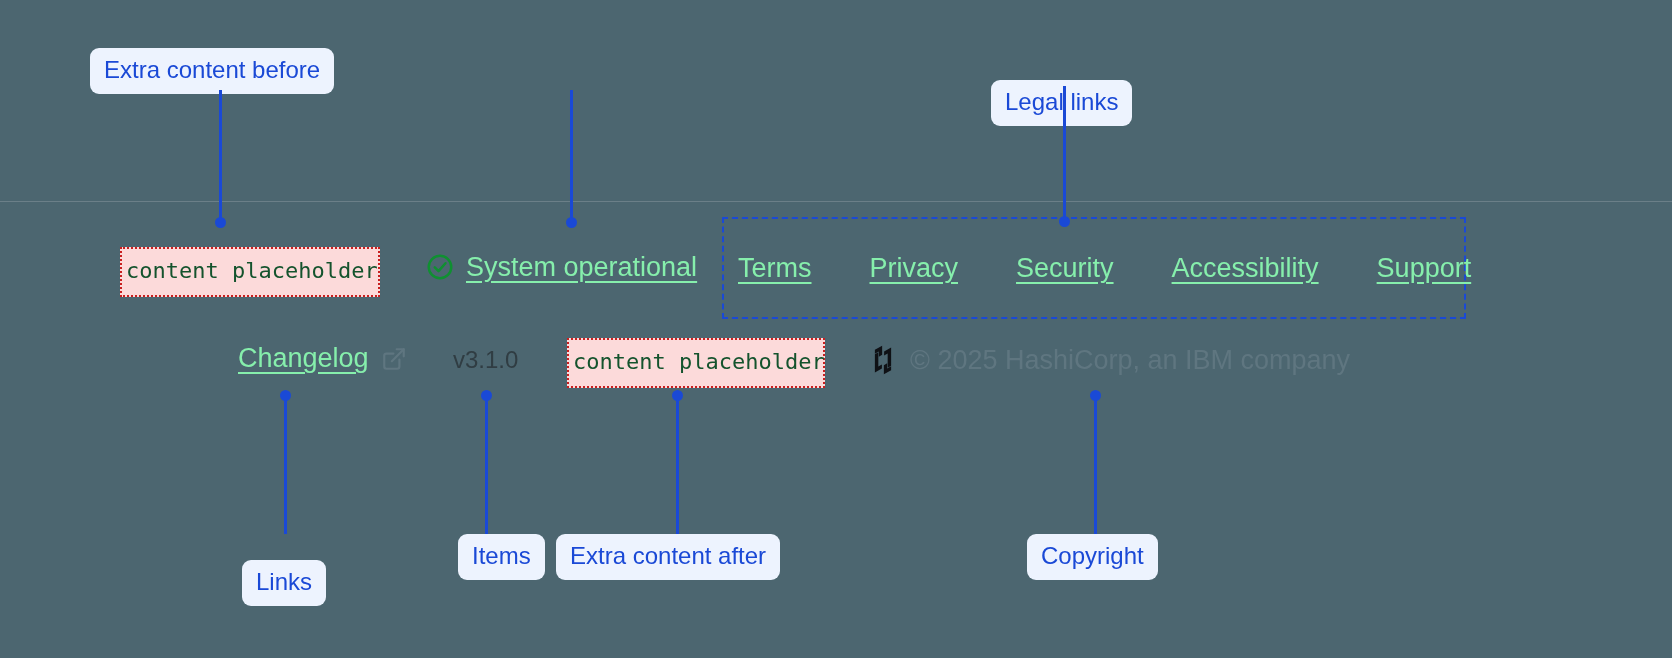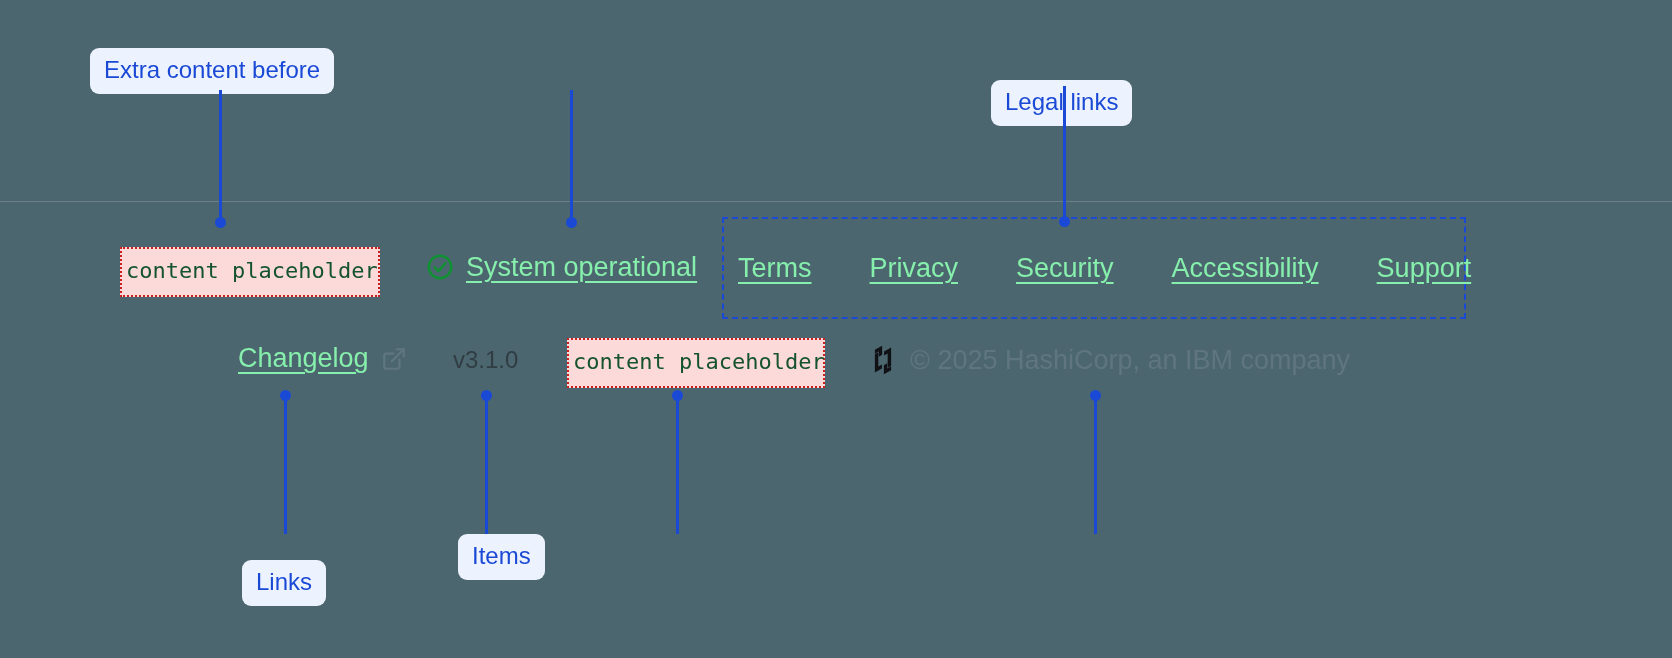--- a/index.html
+++ b/index.html
@@ -229,17 +229,19 @@
   <div class="dot" style="left:280px; top:390px;"></div>
   <div class="connector" style="left:284px; top:396px; height:138px;"></div>
   <div class="callout" style="left:242px; top:534px;margin-top:26px;">Links</div>
 
   <div class="dot" style="left:481px; top:390px;"></div>
   <div class="connector" style="left:485px; top:396px; height:138px;"></div>
   <div class="callout" style="left:443px; top:534px;margin-left:15px;">Items</div>
 
   <div class="dot" style="left:672px; top:390px;"></div>
   <div class="connector" style="left:676px; top:396px; height:138px;"></div>
+  <div class="callout" style="left:556px; top:534px;">Extra content after</div>
 
   <div class="dot" style="left:1090px; top:390px;"></div>
   <div class="connector" style="left:1094px; top:396px; height:138px;"></div>
+  <div class="callout" style="left:1027px; top:534px;">Copyright</div>
 
 </div>
 
 </body></html>

